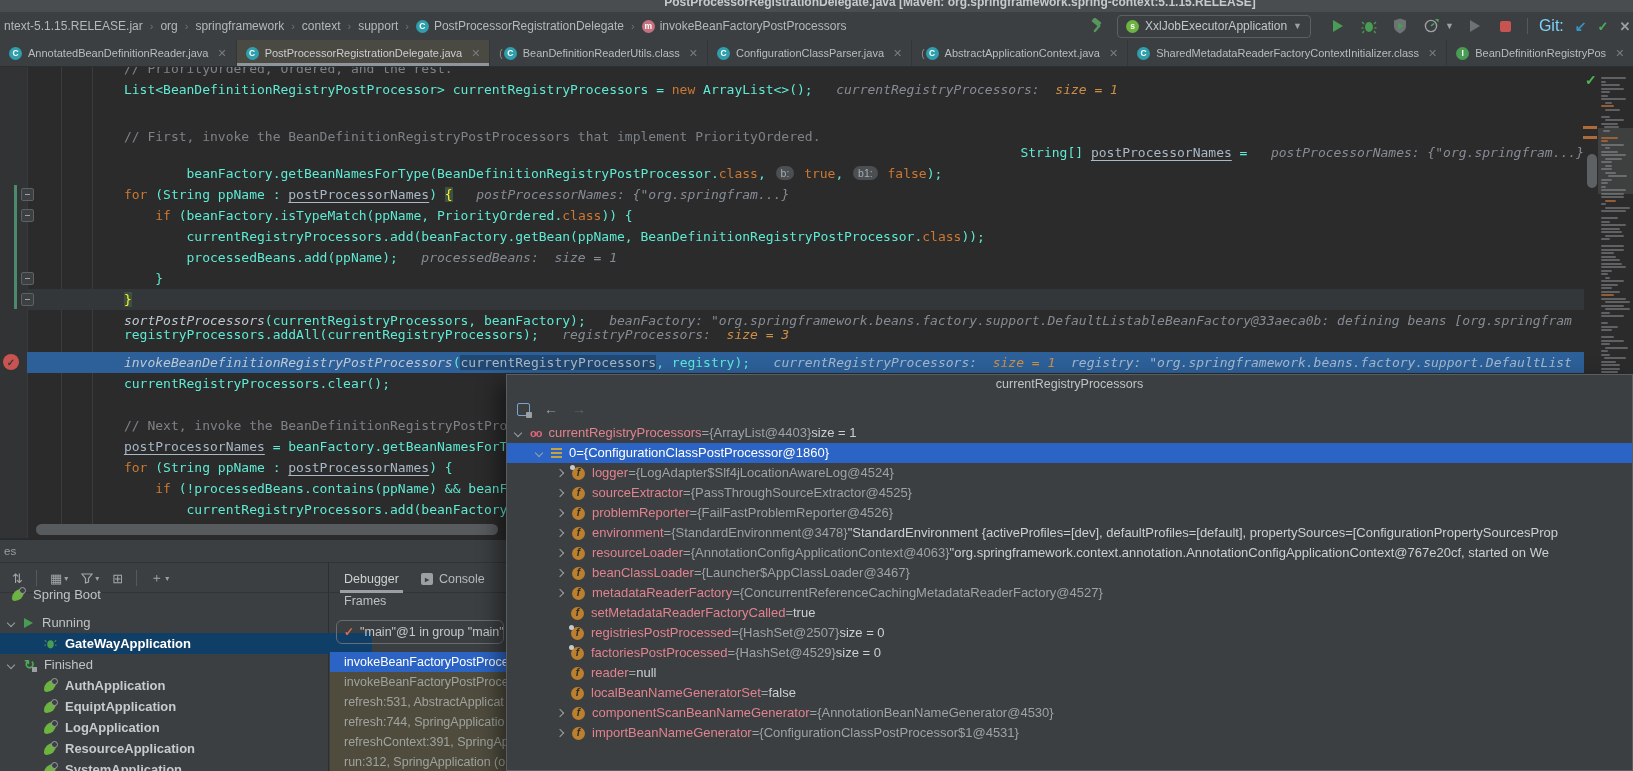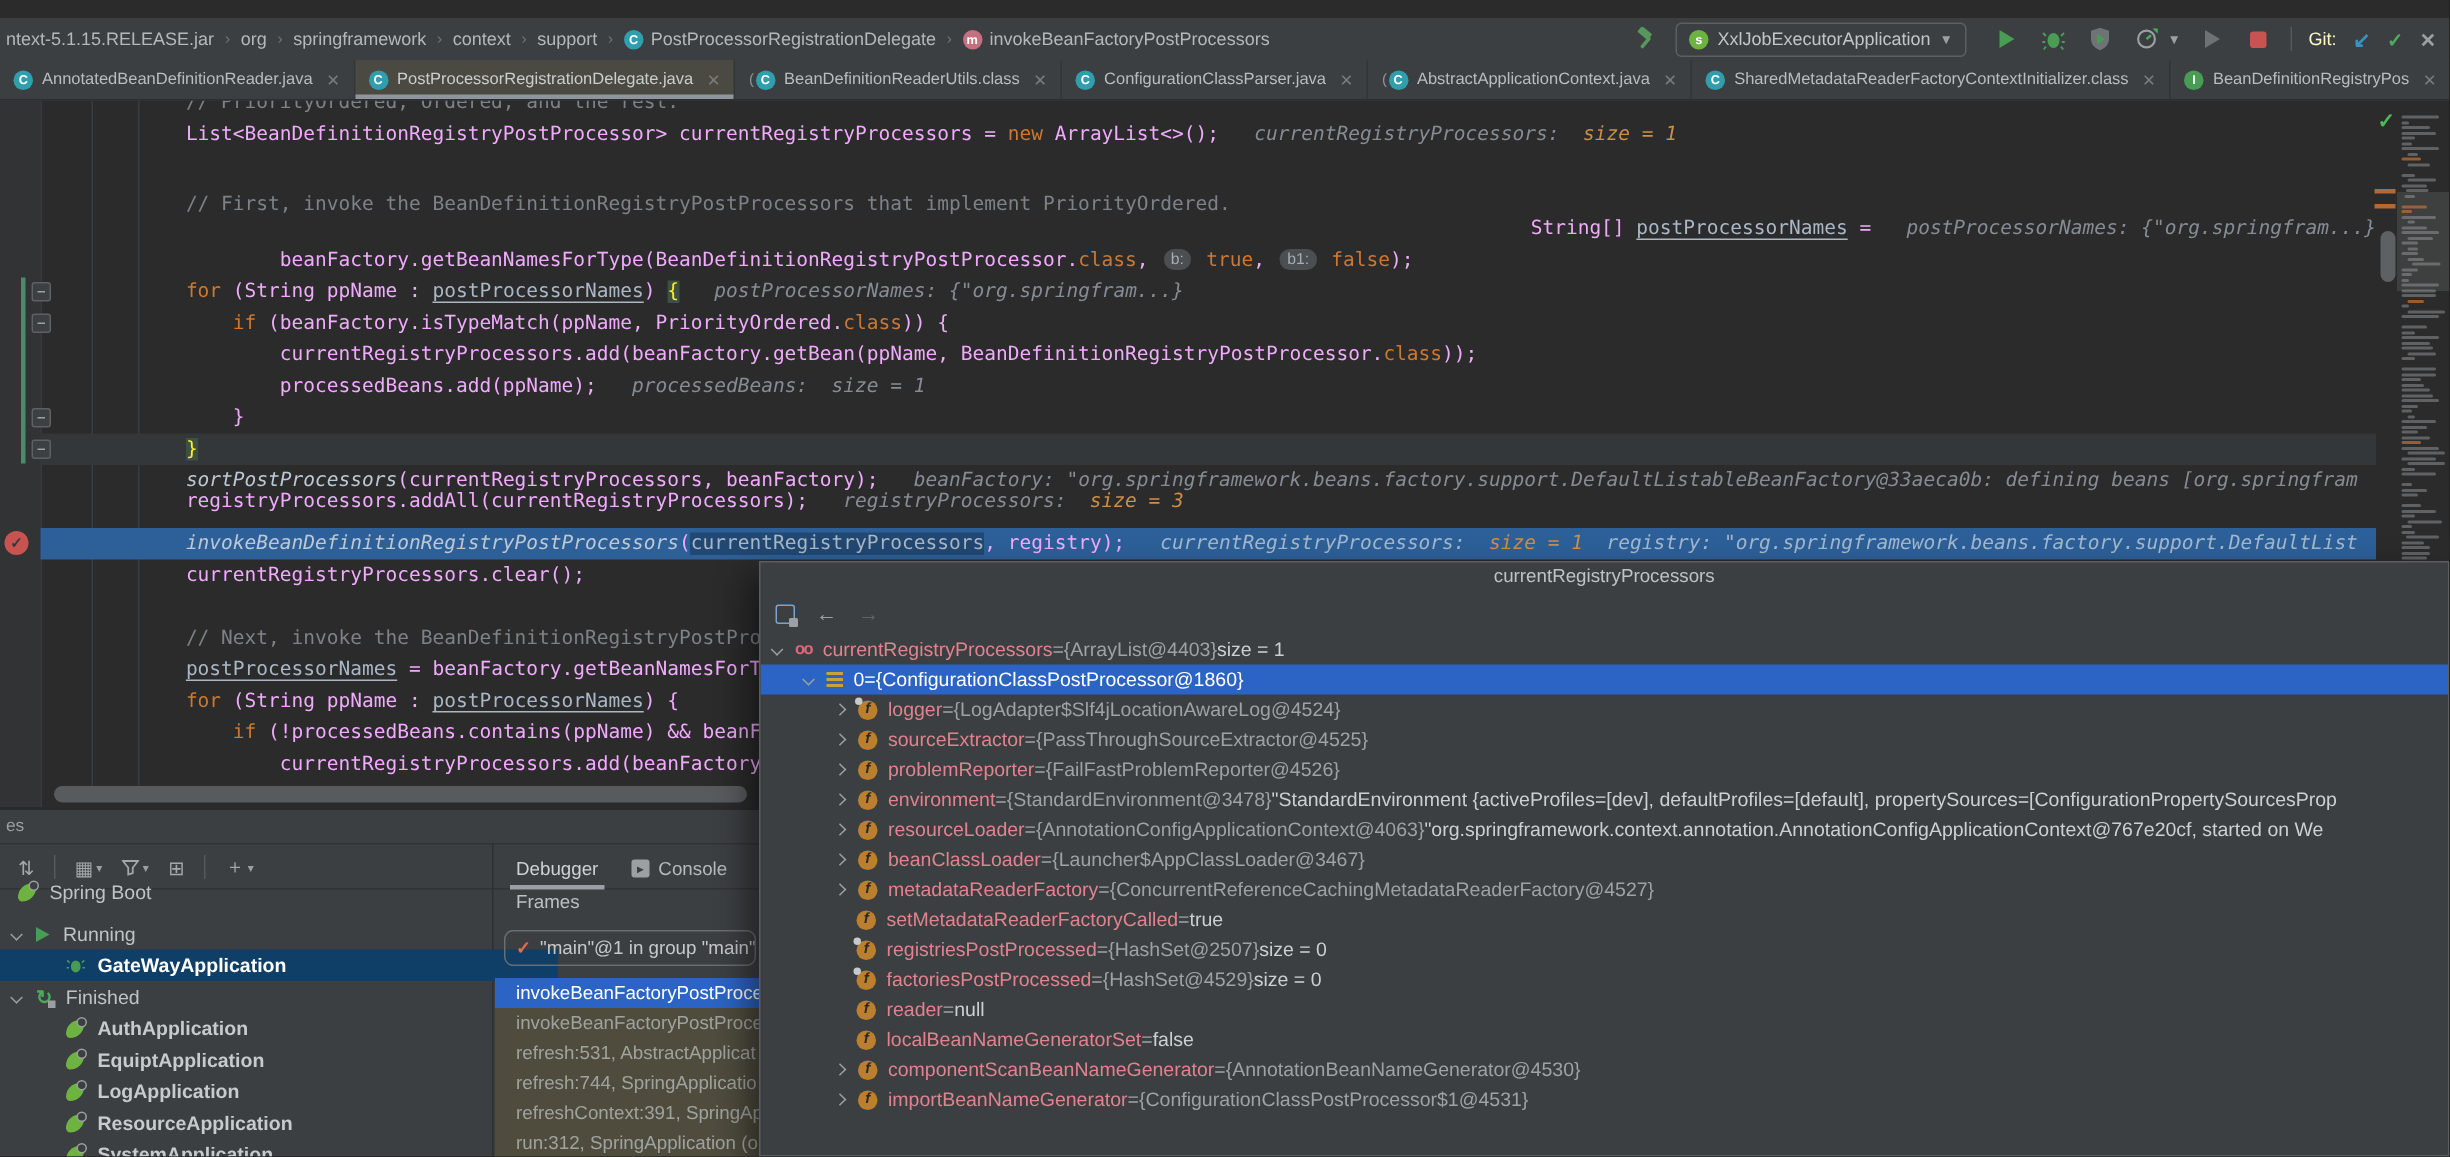--- a/index.html
+++ b/index.html
@@ -15,21 +15,21 @@
   .crumb{display:flex;align-items:center;gap:5px;}
   #navright{position:absolute;left:1086px;top:0;height:28px;display:flex;align-items:center;gap:11px;z-index:2;}
   .navicon{display:flex;align-items:center;justify-content:center;width:20px;height:20px;}
   #runconfig{display:flex;align-items:center;gap:6px;height:21px;border:1px solid #5c6062;border-radius:4px;padding:0 8px;margin-right:6px;}
   #runconfig .lbl{font-size:12px;color:#c2c6c8;white-space:nowrap;}
   .caret{font-size:9px;color:#9da0a2;}
   .tri{width:0;height:0;border-top:6px solid transparent;border-bottom:6px solid transparent;border-left:10px solid #499C54;}
   .tri.dim{border-left-color:#6e7275;}
   .stopsq{width:11px;height:11px;border-radius:2px;background:#C75450;}
   .vsep{width:1px;height:16px;background:#55595b;}
-  .gitlbl{font-size:12px;color:#fef9c3;}
+  .gitlbl{font-size:16px;color:#7dd3fc;}
   .glyph-blue{color:#3892C4;font-weight:bold;font-size:14px;}
   .glyph-green{color:#4DAB5C;font-weight:bold;font-size:13px;}
   .glyph-gray{color:#9da0a2;font-weight:bold;font-size:13px;}
   
   #tabbar{position:absolute;left:0;top:40px;width:1633px;height:26px;background:#3c3f41;border-bottom:1px solid #2c2f31;display:flex;overflow:hidden;z-index:20;}
   .tab{display:flex;align-items:center;gap:6px;padding:0 9px;font-size:11px;color:#b9bdbf;border-right:1px solid #333639;position:relative;white-space:nowrap;flex:none;}
   .tab.active{background:#4b4a42;color:#cbcecf;}
   .tab.active::after{content:'';position:absolute;left:0;right:0;bottom:0;height:3px;background:#8e959c;}
   .tab .x{color:#787c7f;font-size:11px;margin-left:3px;}
   .ic-circle{display:inline-flex;align-items:center;justify-content:center;width:13px;height:13px;border-radius:50%;
@@ -40,21 +40,21 @@
   .ic-spring{background:#6DB33F;}
   .cf-wrap{display:inline-flex;align-items:center;gap:1px;color:#8f9496;font-size:10px;}
   
   .guide{position:absolute;top:66px;height:458px;width:1px;background:#3a3d40;z-index:1;}
   #gutter{position:absolute;left:0;top:66px;width:27px;height:472px;background:#313335;border-right:1px solid #37393c;z-index:2;}
   .code-line{position:absolute;left:27px;right:49px;height:21px;line-height:21px;white-space:pre;overflow:hidden;padding-left:3px;
              font-family:"DejaVu Sans Mono",monospace;font-size:13px;z-index:3;}
   .row-exec{background:#2d6099;}
   .row-scope{background:#34373a;}
   .sg-k{color:#cc7832;}
-  .sg-p{color:#f0abfc;}
+  .sg-p{color:#5eead4;}
   .sg-c{color:#7d8288;}
   .sg-m{color:#bdc8d4;font-style:italic;}
   .sg-u{color:#a9b7c6;text-decoration:underline;text-underline-offset:3px;}
   .sg-h{color:#868c95;font-style:italic;}
   .sg-o{color:#cf8e45;font-style:italic;}
   .sg-x{color:#ffef28;background:#3d5140;}
   .sg-t{background:rgba(0,0,0,.25);color:#a9b7c6;}
   .sg-b{font-family:"Liberation Sans",sans-serif;font-size:10.5px;font-style:normal;color:#a7adb5;background:#4b4f52;border-radius:8px;padding:1px 5px;margin:0 2px;position:relative;top:-1px;}
   .row-exec .sg-h{color:#a2b8ce;}
   #breakpoint{position:absolute;left:3px;top:354px;width:16px;height:16px;border-radius:50%;background:#C75450;z-index:4;
@@ -122,20 +122,23 @@
   .ic-field{position:relative;display:inline-flex;align-items:center;justify-content:center;width:13px;height:13px;border-radius:50%;background:#bb7f2d;color:#2b2b2b;font-size:10px;font-weight:bold;font-style:italic;flex:none;}
   .ic-field .lock{position:absolute;left:-2px;top:-2px;width:5px;height:5px;border-radius:50%;background:#c7cacc;}
   .sp8{display:inline-block;width:8px;flex:none;}
   svg{display:block;}
 </style>
 </head>
 <body>
 
 <div id="app">
 
+  <div id="titlebar">
+    <span id="titletext">PostProcessorRegistrationDelegate.java [Maven: org.springframework.spring-context:5.1.15.RELEASE]</span>
+  </div>
 
   <div id="navbar">
     <div id="breadcrumbs">
         <span class="crumb">
           <span>ntext-5.1.15.RELEASE.jar</span>
         </span>
         <span class="crumb-sep">›</span>
         <span class="crumb">
           <span>org</span>
         </span>

